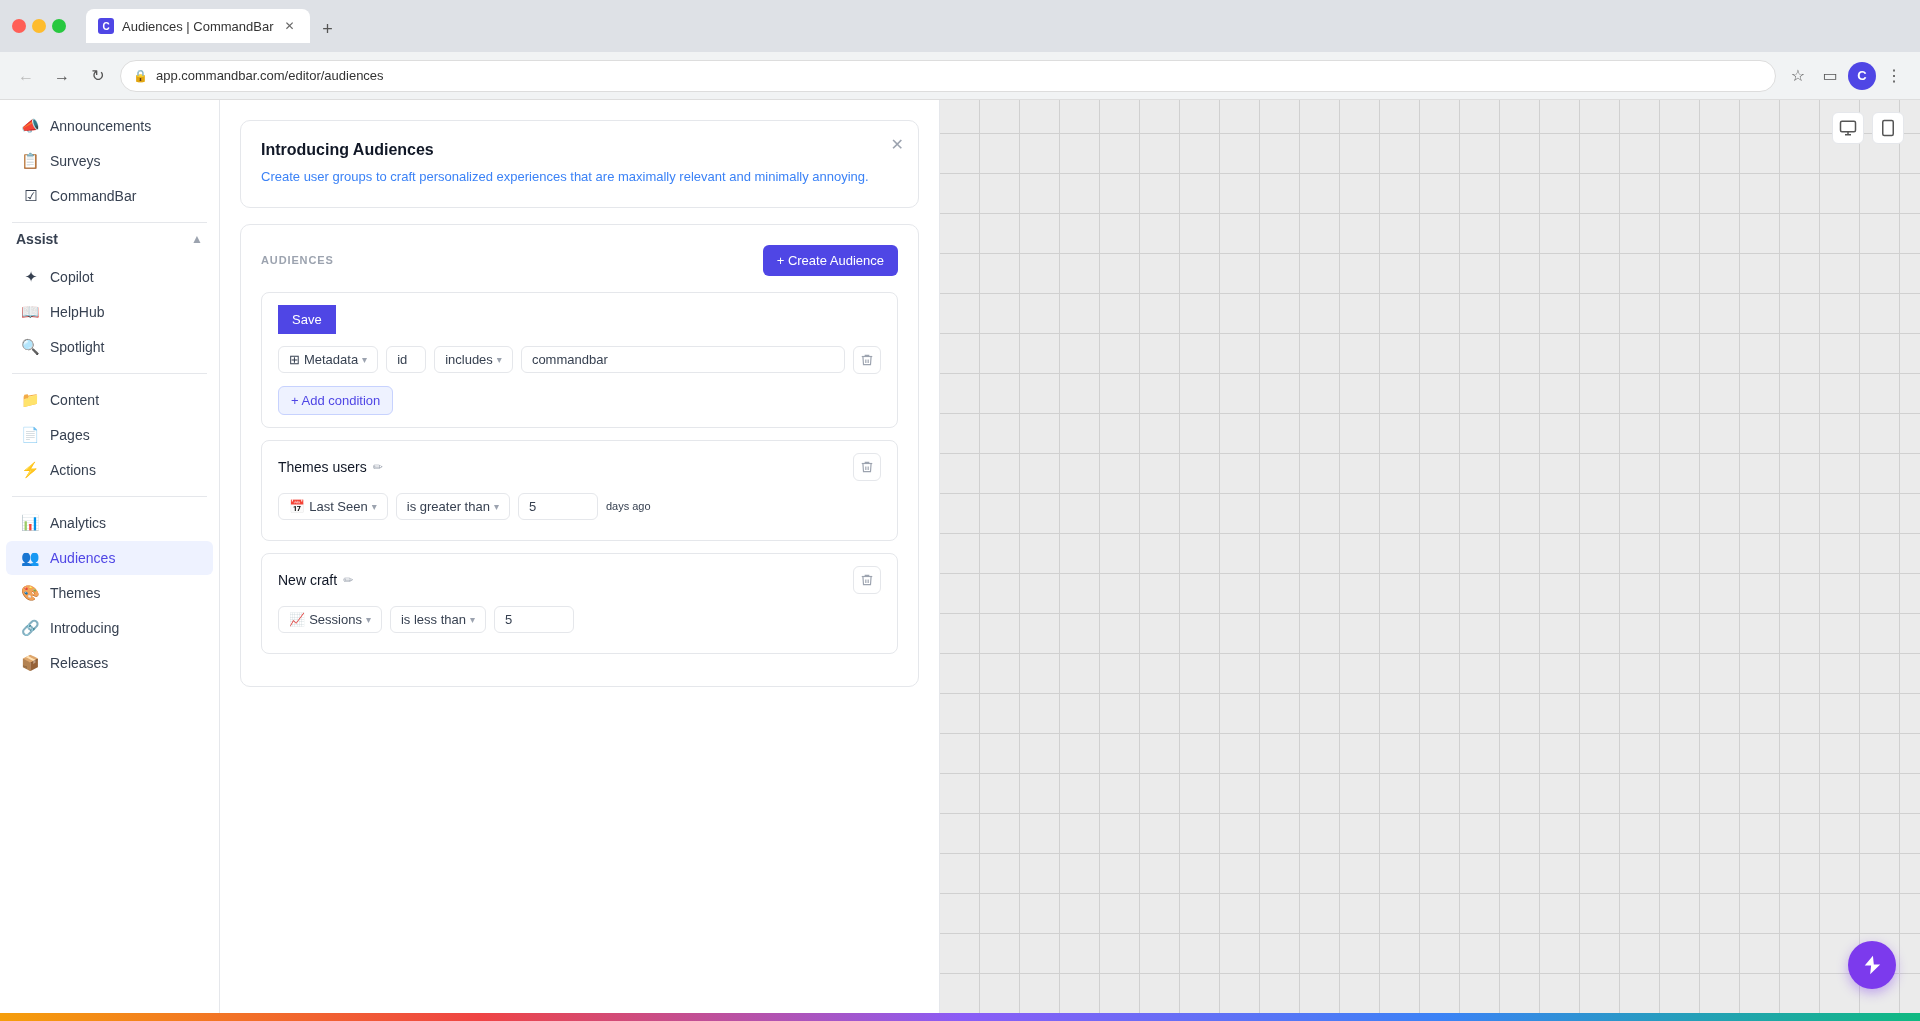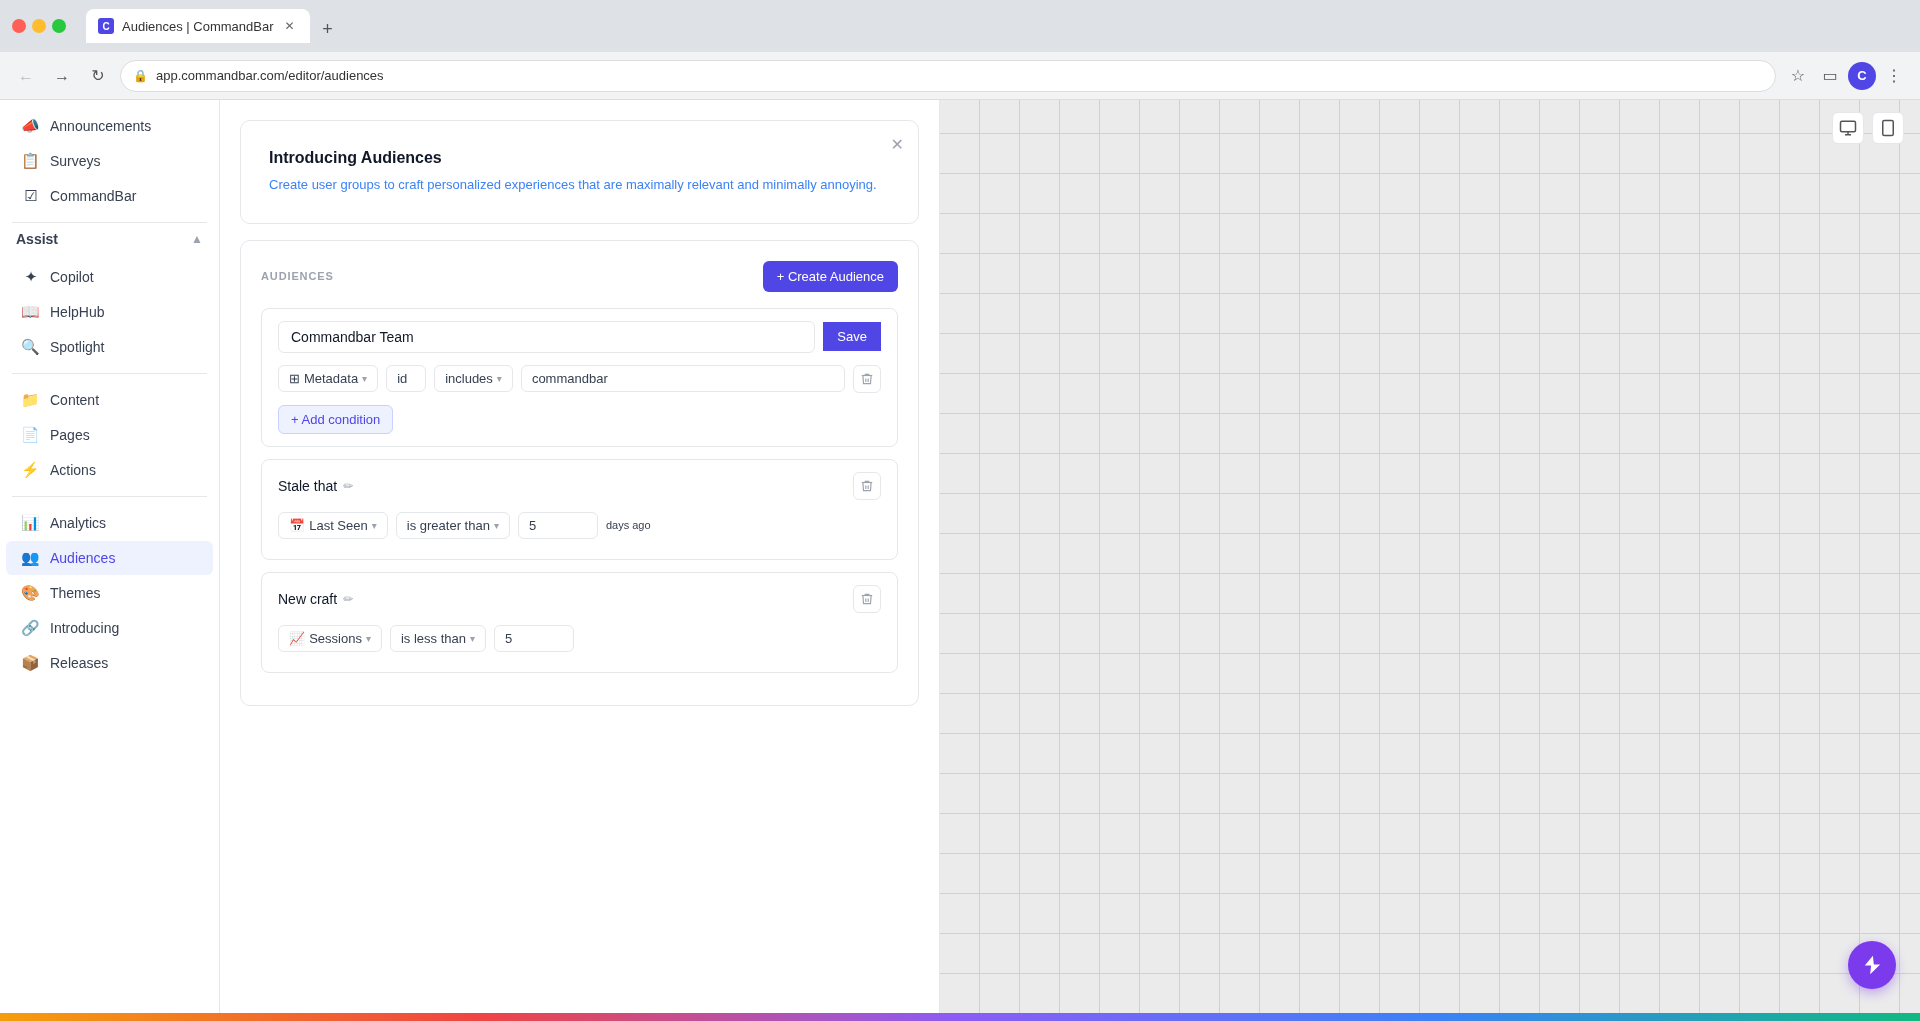--- a/index.html
+++ b/index.html
@@ -37,21 +37,21 @@
     .assist-header { display: flex; align-items: center; justify-content: space-between; padding: 8px 16px 4px; cursor: pointer; }
     .assist-label { font-size: 14px; font-weight: 600; color: #374151; }
     .chevron-icon { font-size: 12px; color: #9ca3af; }
 
     
     .main-area { flex: 1; display: flex; background: #e8e8e8; position: relative; overflow: hidden; }
     .content-panel { width: 720px; background: #fff; border-right: 1px solid #e5e7eb; overflow-y: auto; padding: 20px; display: flex; flex-direction: column; gap: 16px; }
     .preview-panel { flex: 1; background: repeating-linear-gradient(0deg, transparent, transparent 39px, #d0d0d0 39px, #d0d0d0 40px), repeating-linear-gradient(90deg, transparent, transparent 39px, #d0d0d0 39px, #d0d0d0 40px); background-color: #ebebeb; position: relative; }
 
     
-    .intro-card { background: #fff; border: 1px solid #e5e7eb; border-radius: 10px; padding: 28px; position: relative; }
+    .intro-card { background: #fff; border: 1px solid #e5e7eb; border-radius: 10px; padding: 20px; position: relative; }
     .intro-card-title { font-size: 16px; font-weight: 600; color: #111827; margin-bottom: 8px; }
     .intro-card-text { font-size: 13px; color: #3b82f6; line-height: 1.5; }
     .intro-card-close { position: absolute; top: 14px; right: 14px; cursor: pointer; color: #9ca3af; font-size: 16px; }
 
     
     .audiences-section { background: #fff; border: 1px solid #e5e7eb; border-radius: 10px; padding: 20px; }
     .audiences-header { display: flex; align-items: center; justify-content: space-between; margin-bottom: 16px; }
     .audiences-label { font-size: 11px; font-weight: 600; color: #9ca3af; text-transform: uppercase; letter-spacing: 0.08em; }
     .create-btn { display: flex; align-items: center; gap: 6px; background: #4f46e5; color: white; border: none; border-radius: 6px; padding: 8px 14px; font-size: 13px; font-weight: 500; cursor: pointer; }
 
@@ -221,21 +221,20 @@
 
         <div class="audiences-section">
 
           <div class="audiences-header">
             <span class="audiences-label">AUDIENCES</span>
             <button class="create-btn">+ Create Audience</button>
           </div>
 
           <div class="audience-item">
             <div class="audience-name-row">
-              <input class="audience-name-input" type="text" value="Commandbar Team" style="">
               <button class="save-btn">Save</button>
             </div>
 
             
             <div class="condition-row">
               <div class="condition-select">
                 <span style="font-size:13px;">⊞</span>
                 <span>Metadata</span>
                 <span style="font-size:10px;color:#9ca3af;">▾</span>
               </div>
@@ -257,21 +256,21 @@
 
             
             <div class="add-condition-btn">
               <span>+ Add condition</span>
             </div>
           </div>
 
           <div class="audience-group">
             <div class="audience-group-header">
               <div class="audience-group-name">
-                <span>Stale that</span>
+                <span>Themes users</span>
                 <span class="edit-icon">✏</span>
               </div>
               <div class="delete-btn">
                 <svg width="14" height="14" viewBox="0 0 24 24" fill="none" stroke="currentColor" stroke-width="2">
                     <polyline points="3 6 5 6 21 6"></polyline>
                     <path d="M19 6l-1 14H6L5 6"></path>
                     <path d="M10 11v6M14 11v6"></path>
                     <path d="M9 6V4h6v2"></path>
                   </svg>
               </div>

